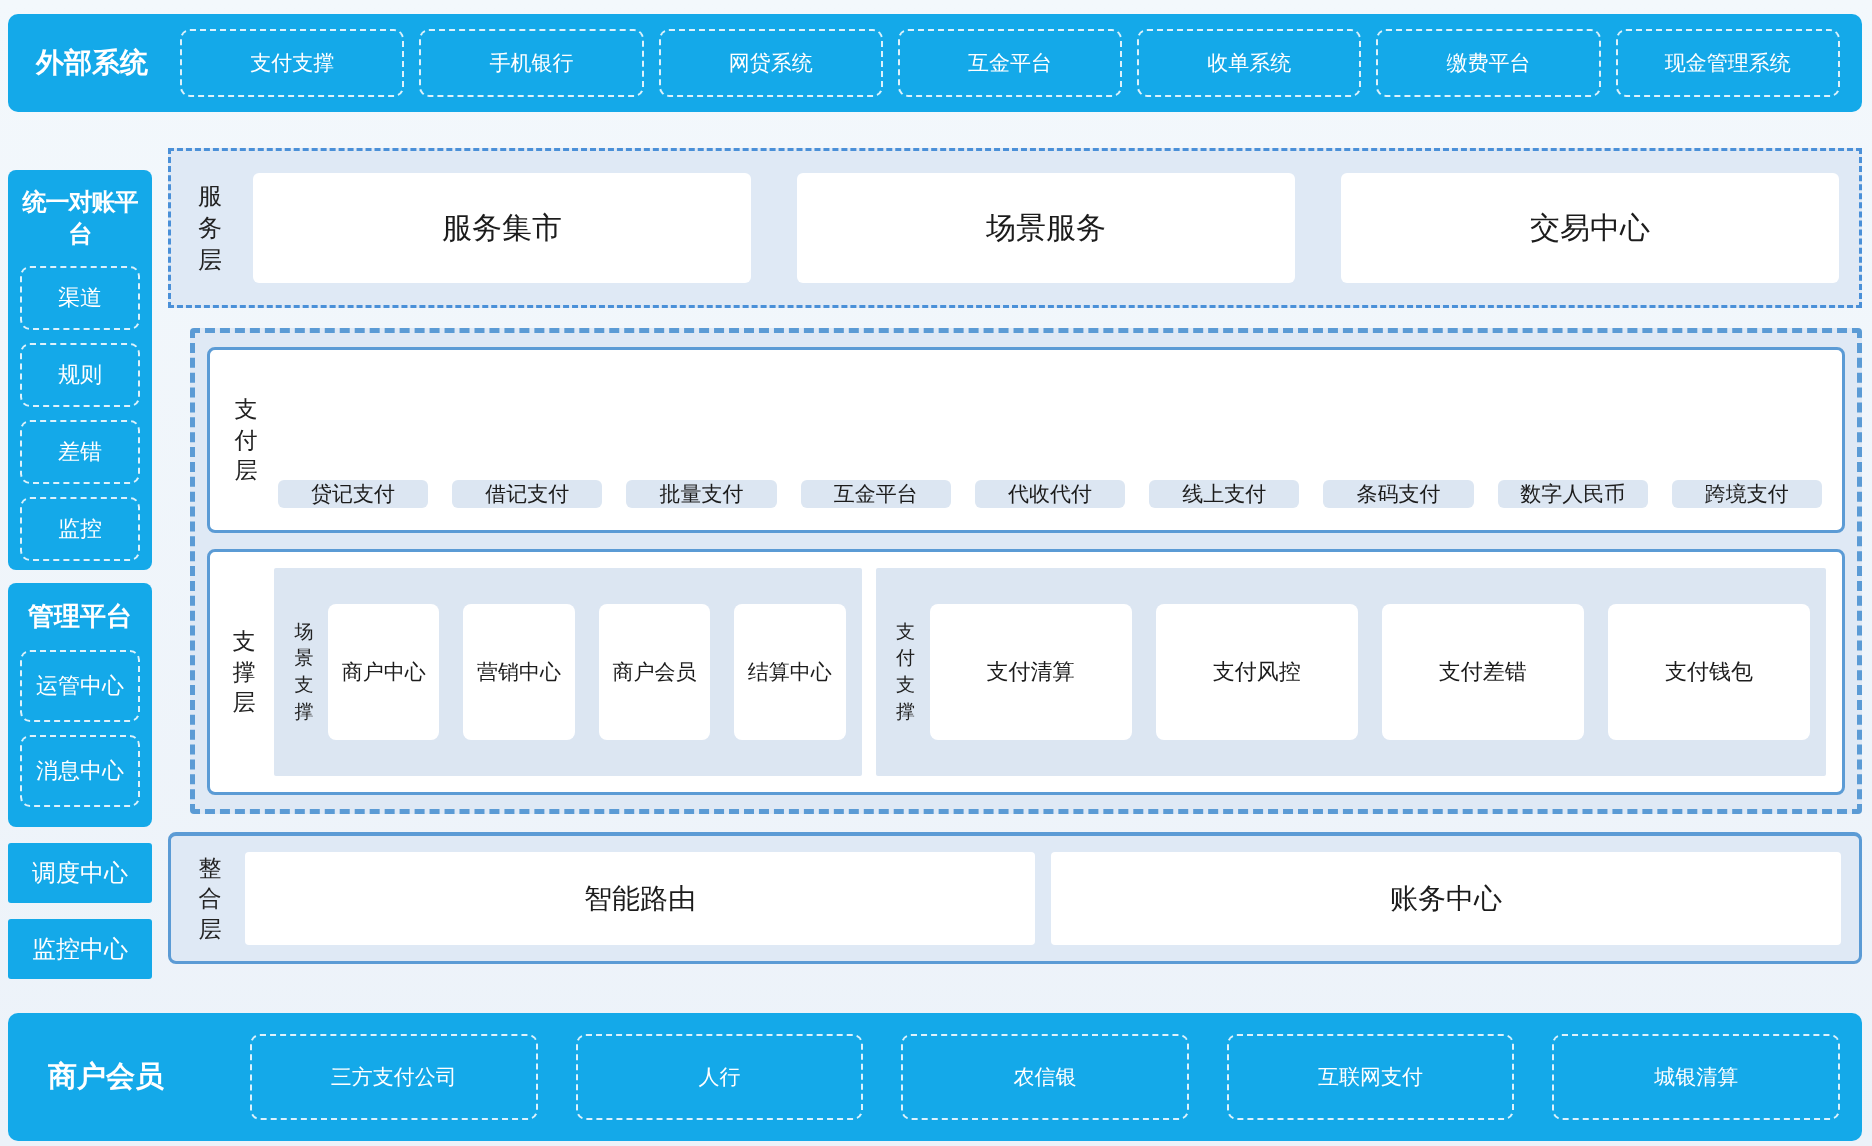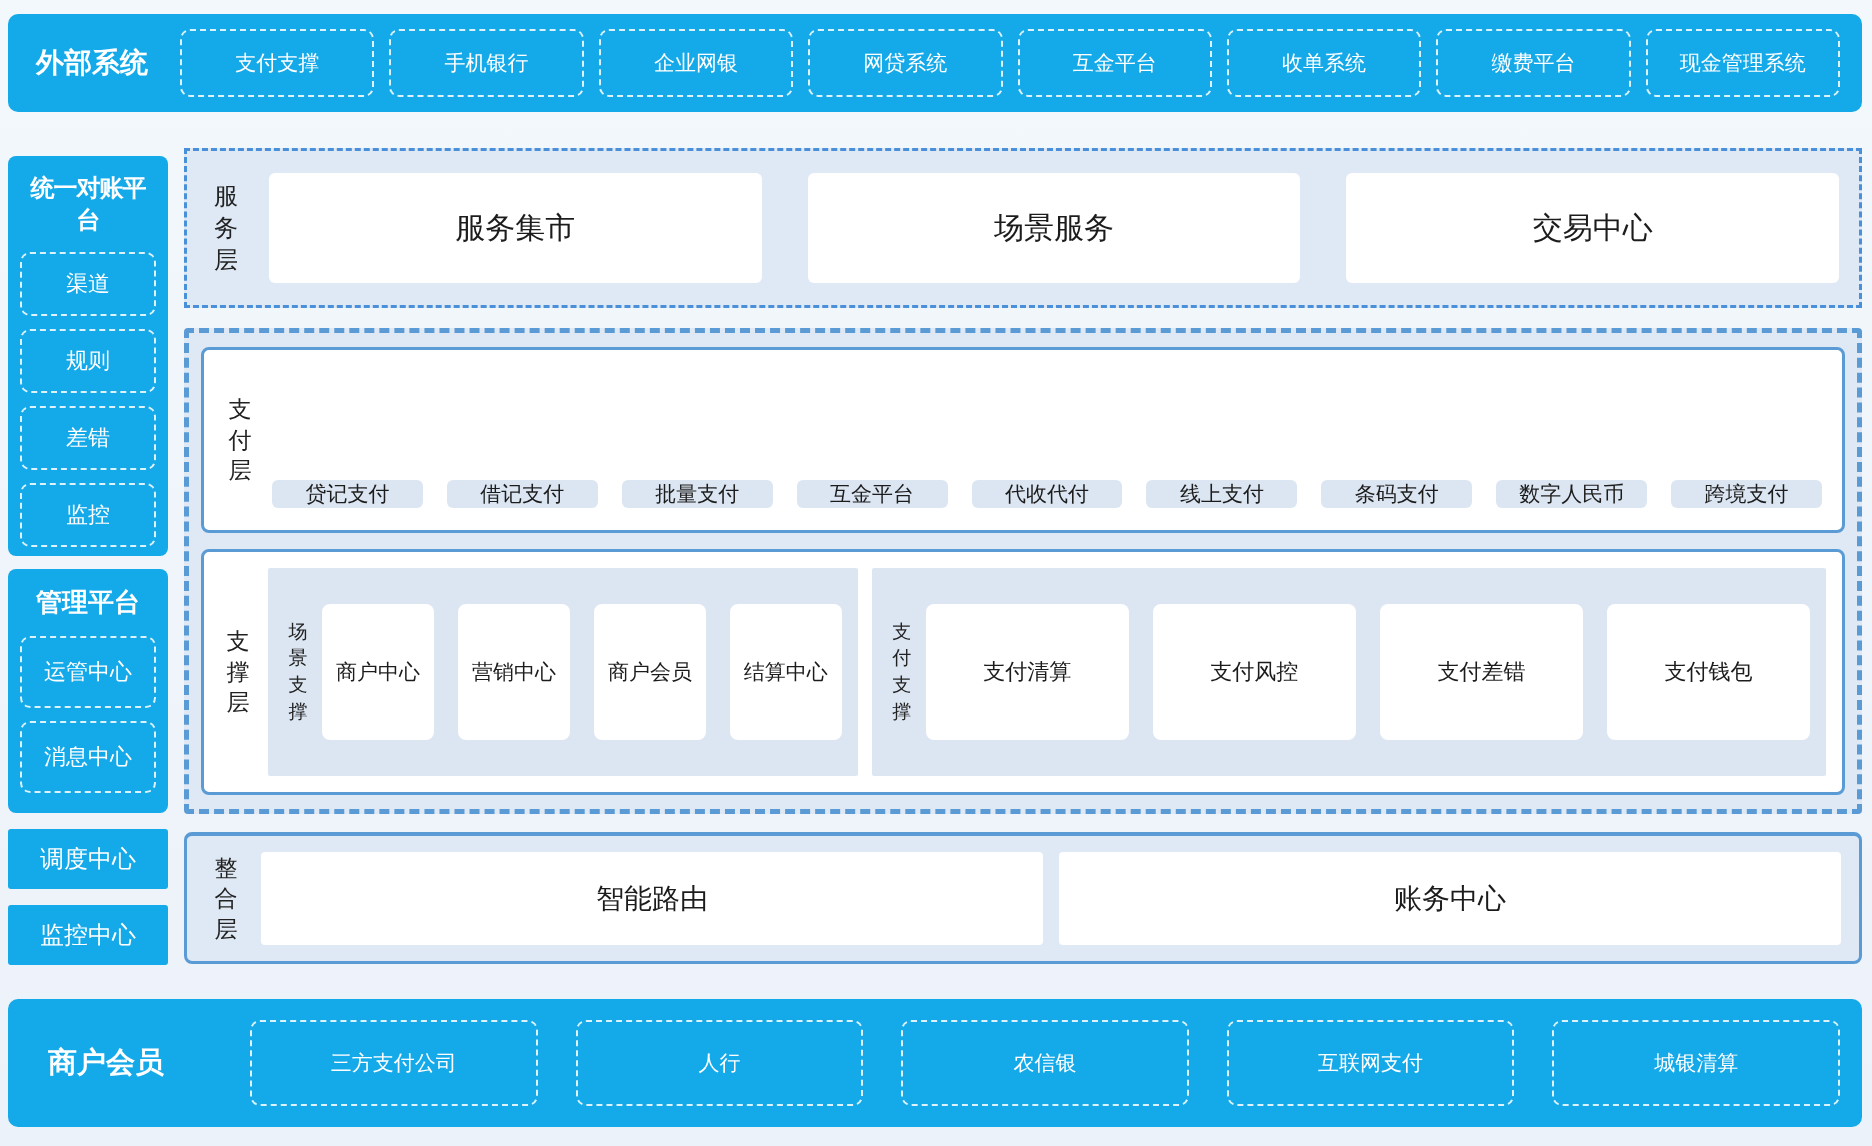--- a/index.html
+++ b/index.html
@@ -32,21 +32,21 @@
 
   .bottom-bar { height: 128px; margin-top: 34px; padding: 0 22px 0 40px; }
   .bottom-bar .bar-title { font-size: 29px; font-weight: bold; width: 150px; flex: none; }
   .bottom-bar .bar-items { flex: 1; display: flex; gap: 38px; margin-left: 52px; }
   .bottom-bar .dash-box { flex: 1; height: 86px; }
 
   
   .middle { display: flex; gap: 16px; margin-top: 36px; }
 
   
-  .sidebar { width: 160px; flex: none; margin-top: 8px; }
+  .sidebar { width: 144px; flex: none; margin-top: 22px; }
   .side-block {
     background: #14a9e9; border-radius: 8px; color: #fff;
     padding: 16px 12px 14px 12px;
   }
   .side-block .sb-title { text-align: center; font-weight: bold; margin-bottom: 16px; }
   .side-block.b1 { height: 400px; }
   .side-block.b1 .sb-title { font-size: 24px; letter-spacing: -1px; }
   .side-block.b2 { height: 244px; margin-top: 13px; }
   .side-block.b2 .sb-title { font-size: 26px; }
   .side-block .sb-items { display: flex; flex-direction: column; gap: 13px; }
@@ -85,21 +85,21 @@
     font-size: 30px; color: #1c1c1c;
   }
 
   
   .dashed-container {
     margin-top: 20px;
     border: 5px dashed #5b9bd5;
     border-radius: 4px;
     background: #dfe9f5;
     padding: 14px 12px;
-    display: flex; flex-direction: column; gap: 16px;
+    display: flex; flex-direction: column; gap: 16px; margin-left: 22px;
   }
   .solid-box-layer {
     background: #fff;
     border: 3px solid #5b9bd5;
     border-radius: 8px;
     display: flex; align-items: stretch;
   }
   .pay-layer { height: 186px; padding: 22px 20px 22px 10px; }
   .pay-layer .vlabel-wrap { width: 52px; }
   .pay-layer .vlabel { font-size: 23px; }
@@ -148,21 +148,20 @@
 </head>
 <body>
 
 <div class="page">
 
   <div class="bluebar top-bar">
     <div class="bar-title">外部系统</div>
     <div class="bar-items">
       <div class="dash-box">支付支撑</div>
       <div class="dash-box">手机银行</div>
-      <div class="dash-box">企业网银</div>
       <div class="dash-box">网贷系统</div>
       <div class="dash-box">互金平台</div>
       <div class="dash-box">收单系统</div>
       <div class="dash-box">缴费平台</div>
       <div class="dash-box">现金管理系统</div>
     </div>
   </div>
 
   <div class="middle">
 

